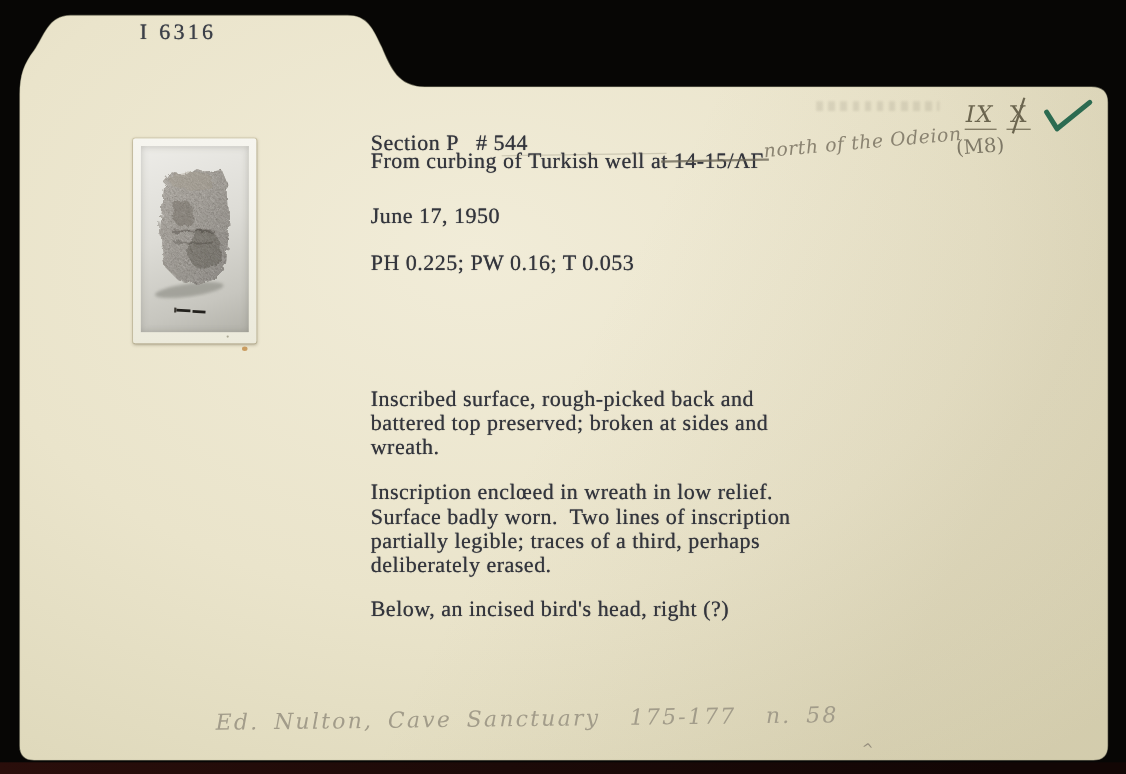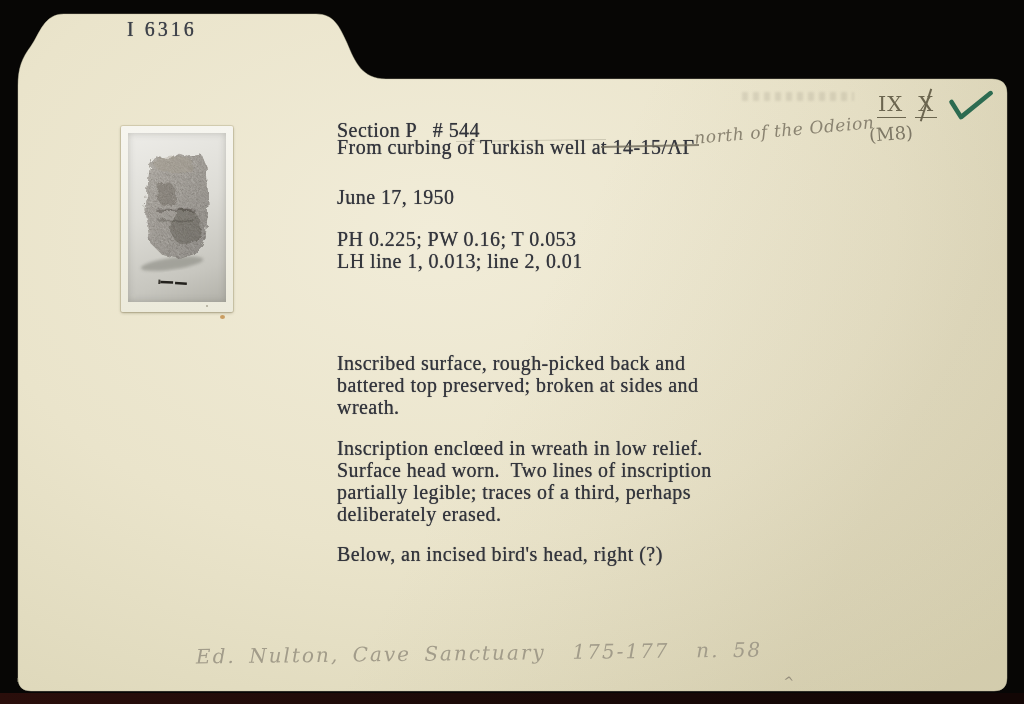--- a/index.html
+++ b/index.html
@@ -17,21 +17,21 @@
 
   .pencil-strike { position:relative; display:inline-block; }
   .pencil-strike::after { content:""; position:absolute; left:-12px; right:-4px; top:9px;
            height:1.7px; background:rgba(108,102,87,0.78); transform:rotate(-1.1deg); }
 
   .hand { position:absolute; font-family:"DejaVu Serif", serif; color:#8a8371; }
   .loc-note { left:694px; top:120px; font-style:italic; font-size:17px; letter-spacing:0.6px;
               transform:rotate(-5deg); white-space:pre; }
   .grid-note { left:869px; top:123px; font-size:18px; transform:rotate(-4deg); color:#7e7866; }
   .series { left:877px; top:92px; font-size:21px; letter-spacing:1px; color:#6b654f; }
-  .series .kept { border-bottom:1.8px solid #6b654f; padding:0 3px 1px 1px; }
+  .series .kept { border-bottom:1.8px solid #6b654f; padding:0 3px 1px 1px;font-style:italic; }
   .series .crossed { position:relative; display:inline-block; margin-left:9px;
                      border-bottom:1.8px solid #6b654f; padding:0 3px 1px 3px; }
   .series .crossed i { position:absolute; left:45%; top:-4px; width:1.8px; height:34px;
                        background:#6b654f; transform:rotate(18deg); }
   .reference { left:196px; top:641px; font-style:italic; font-size:20px; letter-spacing:2px;
                word-spacing:5px; color:#a29c8a; transform:rotate(-0.7deg); white-space:pre; }
   .tick-mark { position:absolute; left:783px; top:674px; font-size:13px; color:#948d7c;
                font-family:"DejaVu Sans",sans-serif; transform:rotate(8deg); }
 
   .check-icon { position:absolute; left:944px; top:85px; transform:rotate(6deg); }
@@ -142,29 +142,28 @@
       </div>
     </figure>
 
     <div class="typed tline" style="top:119px">Section P   # 544</div>
 
     <div class="typed tline" style="top:136px"><span>From curbing of Turkish well at </span><span class="pencil-strike">14-15/ΛΓ</span></div>
 
     <div class="typed tline" style="top:186px">June 17, 1950</div>
 
     <div class="typed tline" style="top:228px">PH 0.225; PW 0.16; T 0.053</div>
-    <div class="typed tline" style="top:250px">LH line 1, 0.013; line 2, 0.01</div>
 
 
     <div class="typed tline" style="top:374px">battered top preserved; broken at sides and</div>
     <div class="typed tline" style="top:352px">Inscribed surface, rough-picked back and</div>
     <div class="typed tline" style="top:396px">wreath.</div>
 
     <div class="typed tline" style="top:437px">Inscription enclœed in wreath in low relief.</div>
-    <div class="typed tline" style="top:459px">Surface head worn.  Two lines of inscription</div>
+    <div class="typed tline" style="top:459px">Surface badly worn.  Two lines of inscription</div>
     <div class="typed tline" style="top:481px">partially legible; traces of a third, perhaps</div>
     <div class="typed tline" style="top:543px">Below, an incised bird's head, right (?)</div>
 
     <div class="typed tline" style="top:503px">deliberately erased.</div>
 
     <div class="hand loc-note">north of the Odeion</div>
     <div class="hand grid-note">(M8)</div>
 
     <div class="hand series"><span class="kept">IX</span><span class="crossed"><span>X</span><i></i></span></div>
 

